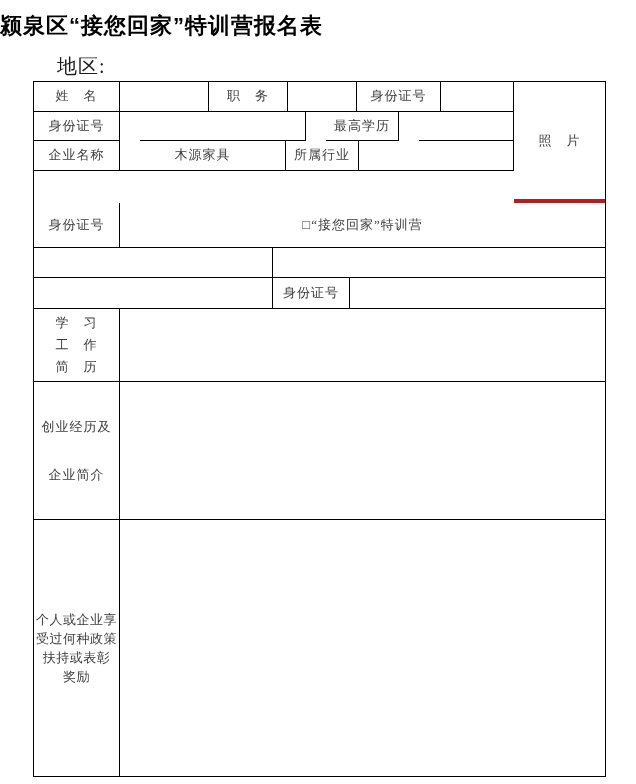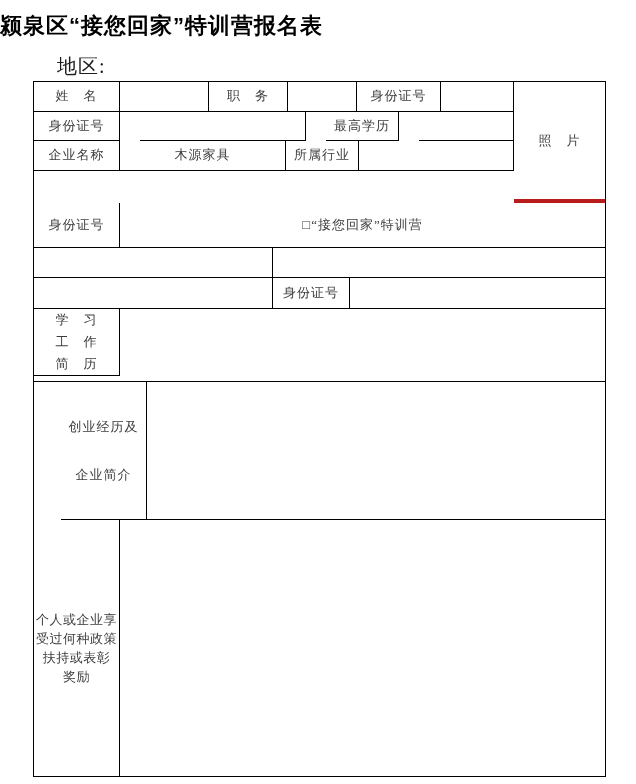--- a/index.html
+++ b/index.html
@@ -37,34 +37,34 @@
   }
   .fill { flex: 1 1 auto; }
   .no-r { border-right: none; }
   .col { flex-direction: column; }
   
   .w86 { width: 86px; } .w89 { width: 89px; } .w79 { width: 79px; }
   .w69 { width: 69px; } .w84 { width: 84px; } .w166 { width: 166px; }
   .w73 { width: 73px; } .w239 { width: 239px; } .w77 { width: 77px; }
   
   .h30 { height: 30px; } .h29 { height: 29px; gap: 20px; } .h32 { height: 32px; }
-  .h45 { height: 45px; } .h31 { height: 31px; } .h73 { height: 73px; flex-direction: column; }
+  .h45 { height: 45px; } .h31 { height: 31px; } .h73 { height: 73px; }
   .h138 { height: 138px; } .h256 { height: 256px; }
   .top-section { display: flex; height: 121px; }
   .top-left { width: 480px; display: flex; flex-direction: column; }
   .photo-cell {
     flex: 1 1 auto;
     border-bottom: 4px solid #b91c1c;
     display: flex; align-items: center; justify-content: center;
     letter-spacing: 1px;
   }
   .r-last .cell { border-bottom: none; }
   .tight { letter-spacing: 0.5px; }
   .resume-lines .line { line-height: 22px; }
-  .startup-lines { row-gap: 32px; margin-left: 27px; }
+  .startup-lines { row-gap: 32px; }
   .startup-lines .line { line-height: 16px; }
   .policy-lines .line { line-height: 19px; letter-spacing: 0.5px; }
 </style>
 </head>
 <body>
 
 <div class="page-title">颍泉区“接您回家”特训营报名表</div>
 <div class="region-label">地区:</div>
 
 <div class="form-table">

